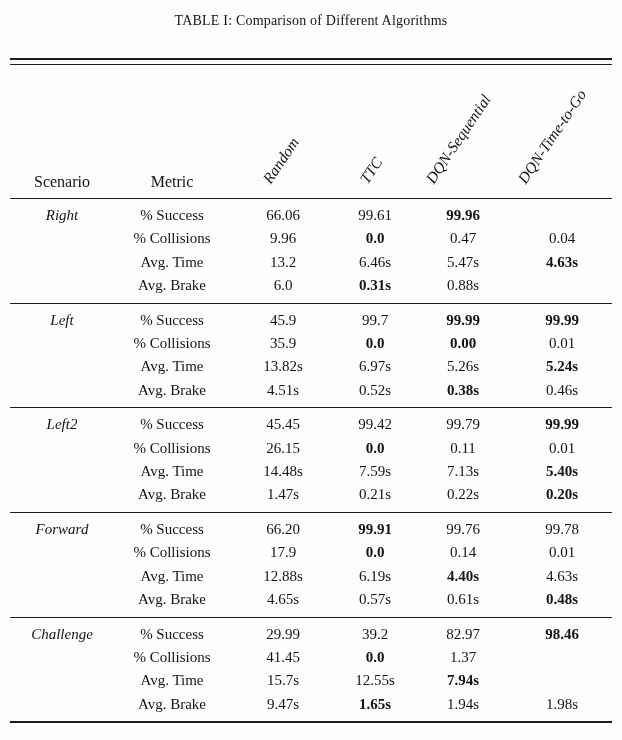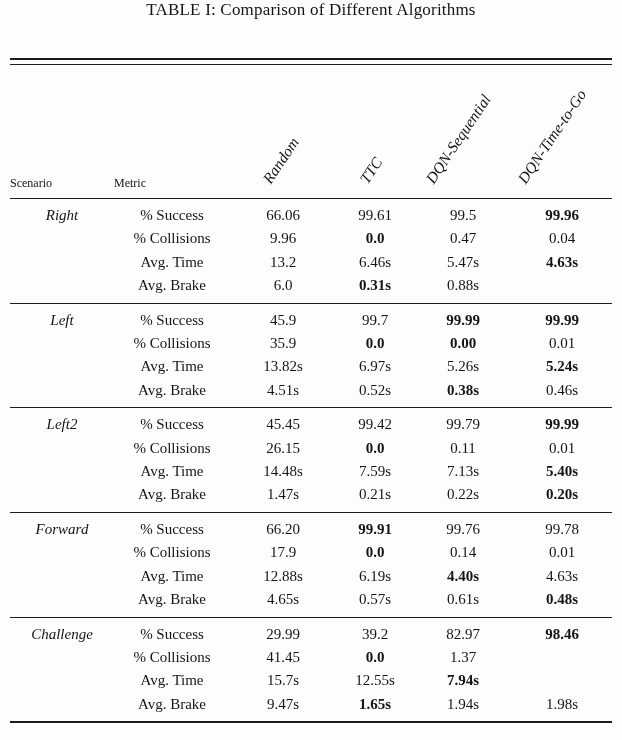--- a/index.html
+++ b/index.html
@@ -6,32 +6,33 @@
   body{
     width:622px;height:740px;
     background:#fdfdfd;
     color:#141414;
     font-family:"Liberation Serif", serif;
     overflow:hidden;
   }
   .page{position:relative;width:622px;height:740px;}
   .caption{
     text-align:center;
-    font-size:17px;
+    padding-top:13px;
+    font-size:14px;
     letter-spacing:.2px;
   }
   .tablewrap{position:absolute;left:10px;top:58px;width:602px;}
   .toprule{height:4px;border-top:2.2px solid #1c1c1c;border-bottom:1.5px solid #1c1c1c;}
   .headrow{
     position:relative;height:133px;
     display:grid;
     grid-template-columns:104px 116px 106px 78px 98px 100px;
     align-items:end;
   }
-  .hcell{text-align:left;font-size:12px;padding-bottom:7px;}
+  .hcell{text-align:center;font-size:16px;padding-bottom:7px;}
   .rot{
     position:absolute;bottom:11px;
     font-style:italic;font-size:15.5px;
     white-space:nowrap;
     transform:rotate(-56deg);
     transform-origin:0 100%;
   }
   .r1{left:264px;} .r2{left:361px;} .r3{left:427px;} .r4{left:519px;}
   .midrule{border-top:1.6px solid #1c1c1c;height:0;}
   .group{padding:5px 0 5px;}
@@ -71,21 +72,20 @@
 
     <div class="midrule"></div>
 
     <div id="groups">
         <div class="group">
           <div class="row">
             <span class="cell scenario">Right</span>
             <span class="cell metric">% Success</span>
             <span class="cell value">66.06</span>
             <span class="cell value">99.61</span>
-            <span class="cell value">99.5</span>
             <span class="cell value bold">99.96</span>
           </div>
           <div class="row">
             <span class="cell scenario"></span>
             <span class="cell metric">% Collisions</span>
             <span class="cell value">9.96</span>
             <span class="cell value bold">0.0</span>
             <span class="cell value">0.47</span>
             <span class="cell value">0.04</span>
           </div>

